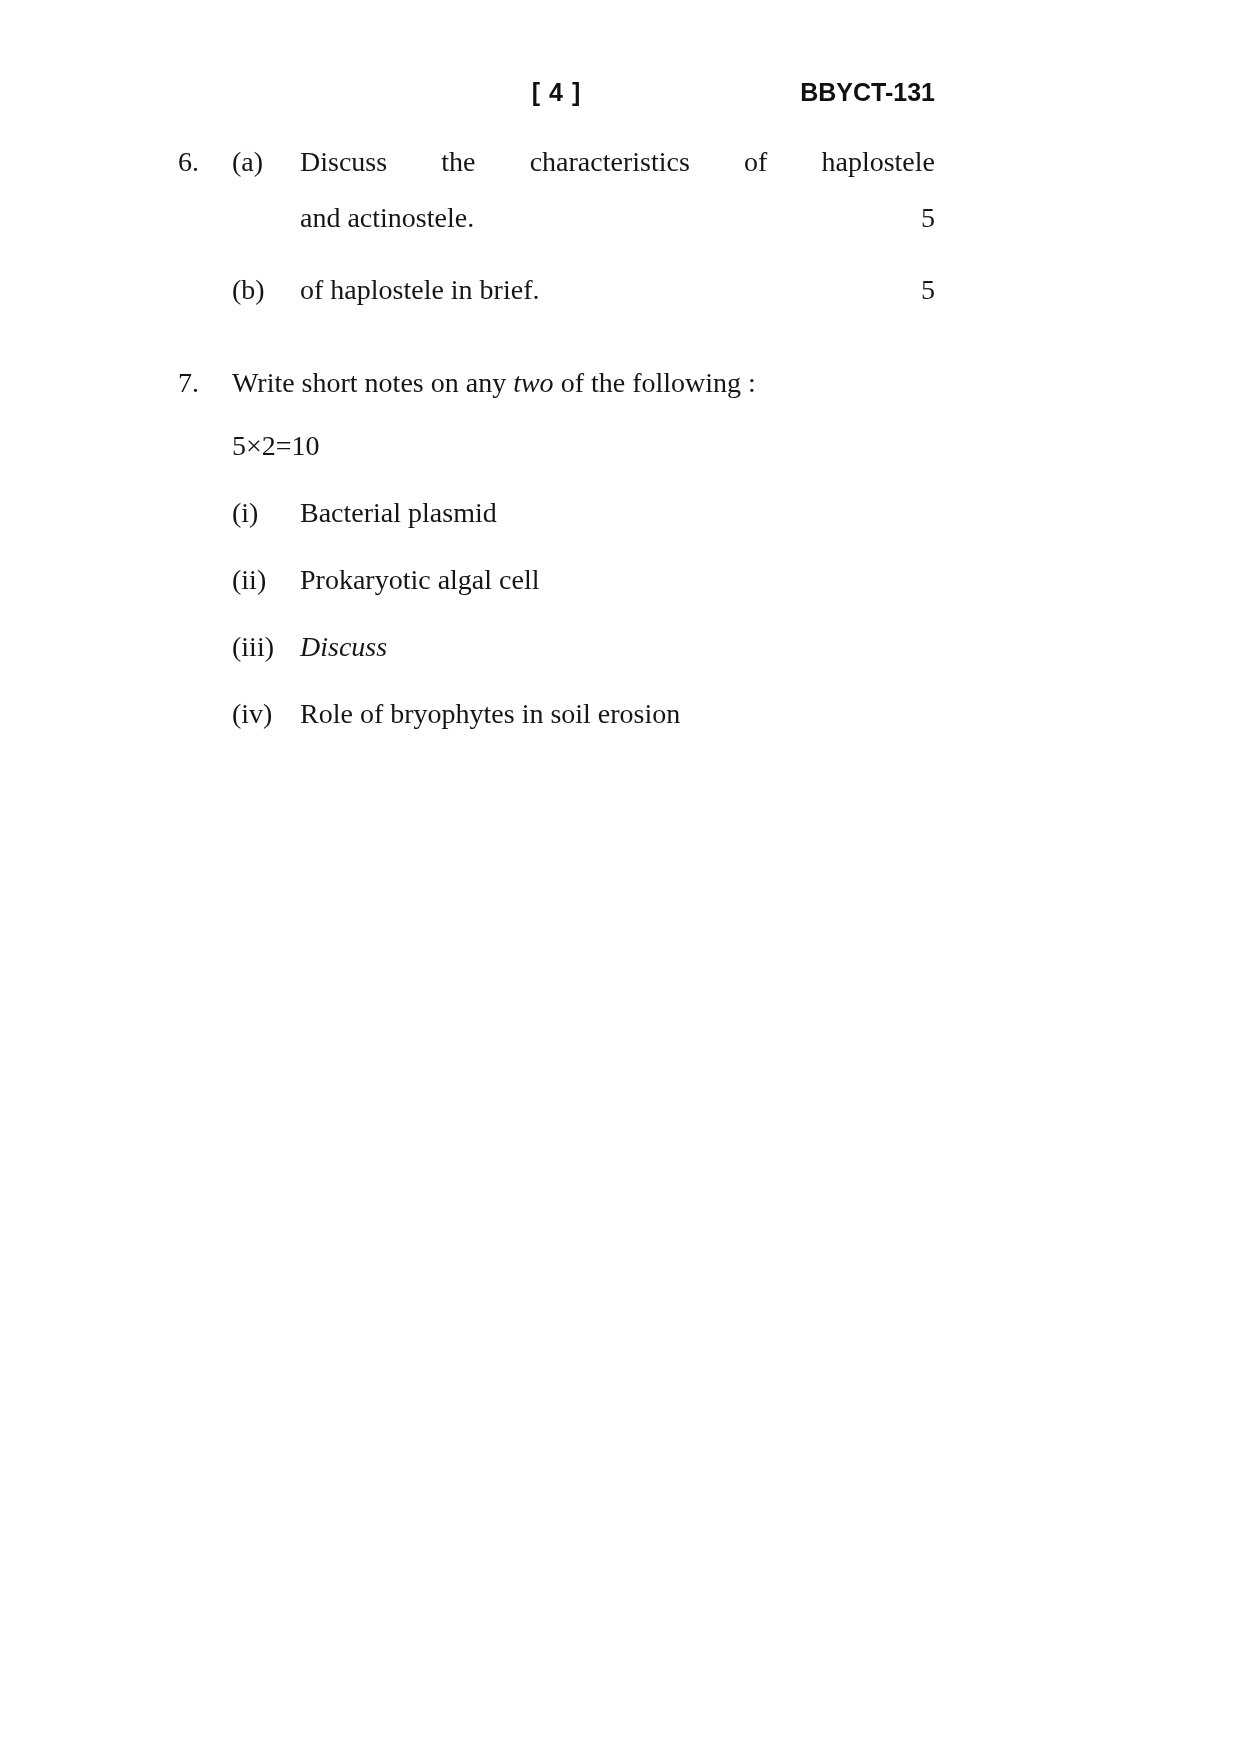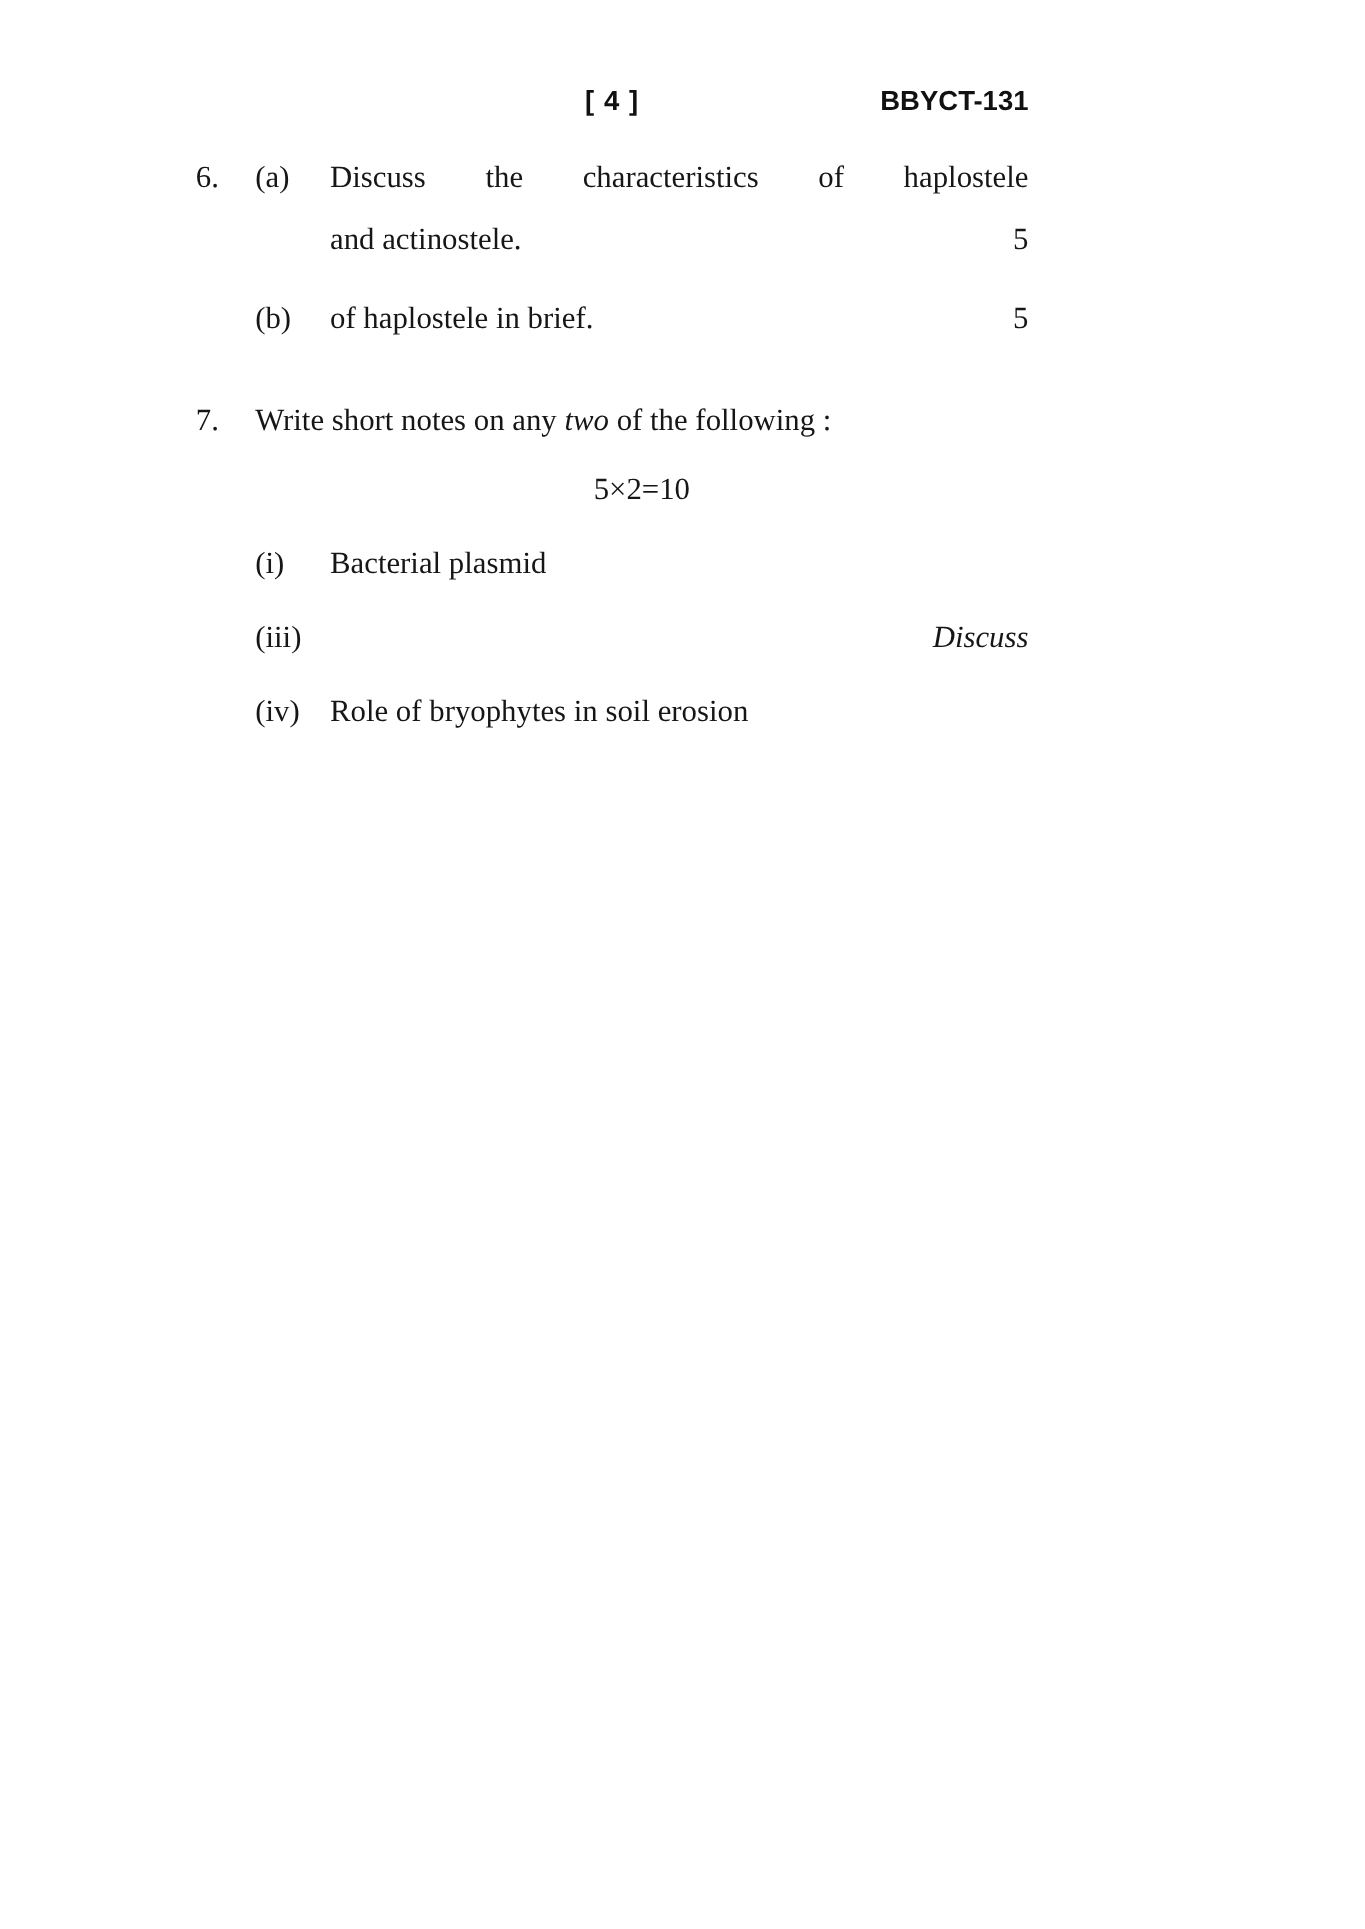--- a/index.html
+++ b/index.html
@@ -62,34 +62,34 @@
   .lline { position: relative; padding-right: 40px; }
   .marks {
     position: absolute;
     right: 0;
     top: 0;
   }
 
   .q7 { margin-top: 21px; }
   .stem { line-height: 56px; }
   .marks-line {
-    text-align: center;
+    text-align: left;
     line-height: 56px;
     margin-top: 7px;
   }
 
   .item {
     display: grid;
     grid-template-columns: 68px 1fr;
     line-height: 56px;
     margin-top: 11px;
   }
   .item:first-of-type { margin-top: 12px; }
 
-  .italic { font-style: italic; text-align: right; }
+  .italic { font-style: italic; }
 </style>
 </head>
 <body>
 
 <div class="page">
 
   <div class="header">
     <span class="page-num">[ 4 ]</span>
     <span class="paper-code">BBYCT-131</span>
   </div>
@@ -128,20 +128,24 @@
 
       <div class="stem"><span>Write short notes on any </span><span class="italic">two</span><span> of the following :</span></div>
 
       <div class="marks-line">5×2=10</div>
 
       <div class="item">
         <span>(i)</span>
         <span>Bacterial plasmid</span>
       </div>
 
+      <div class="item">
+        <span>(ii)</span>
+        <span>Prokaryotic algal cell</span>
+      </div>
 
       <div class="item">
         <span>(iii)</span>
         <span class="italic">Discuss</span>
       </div>
 
       <div class="item">
         <span>(iv)</span>
         <span>Role of bryophytes in soil erosion</span>
       </div>

